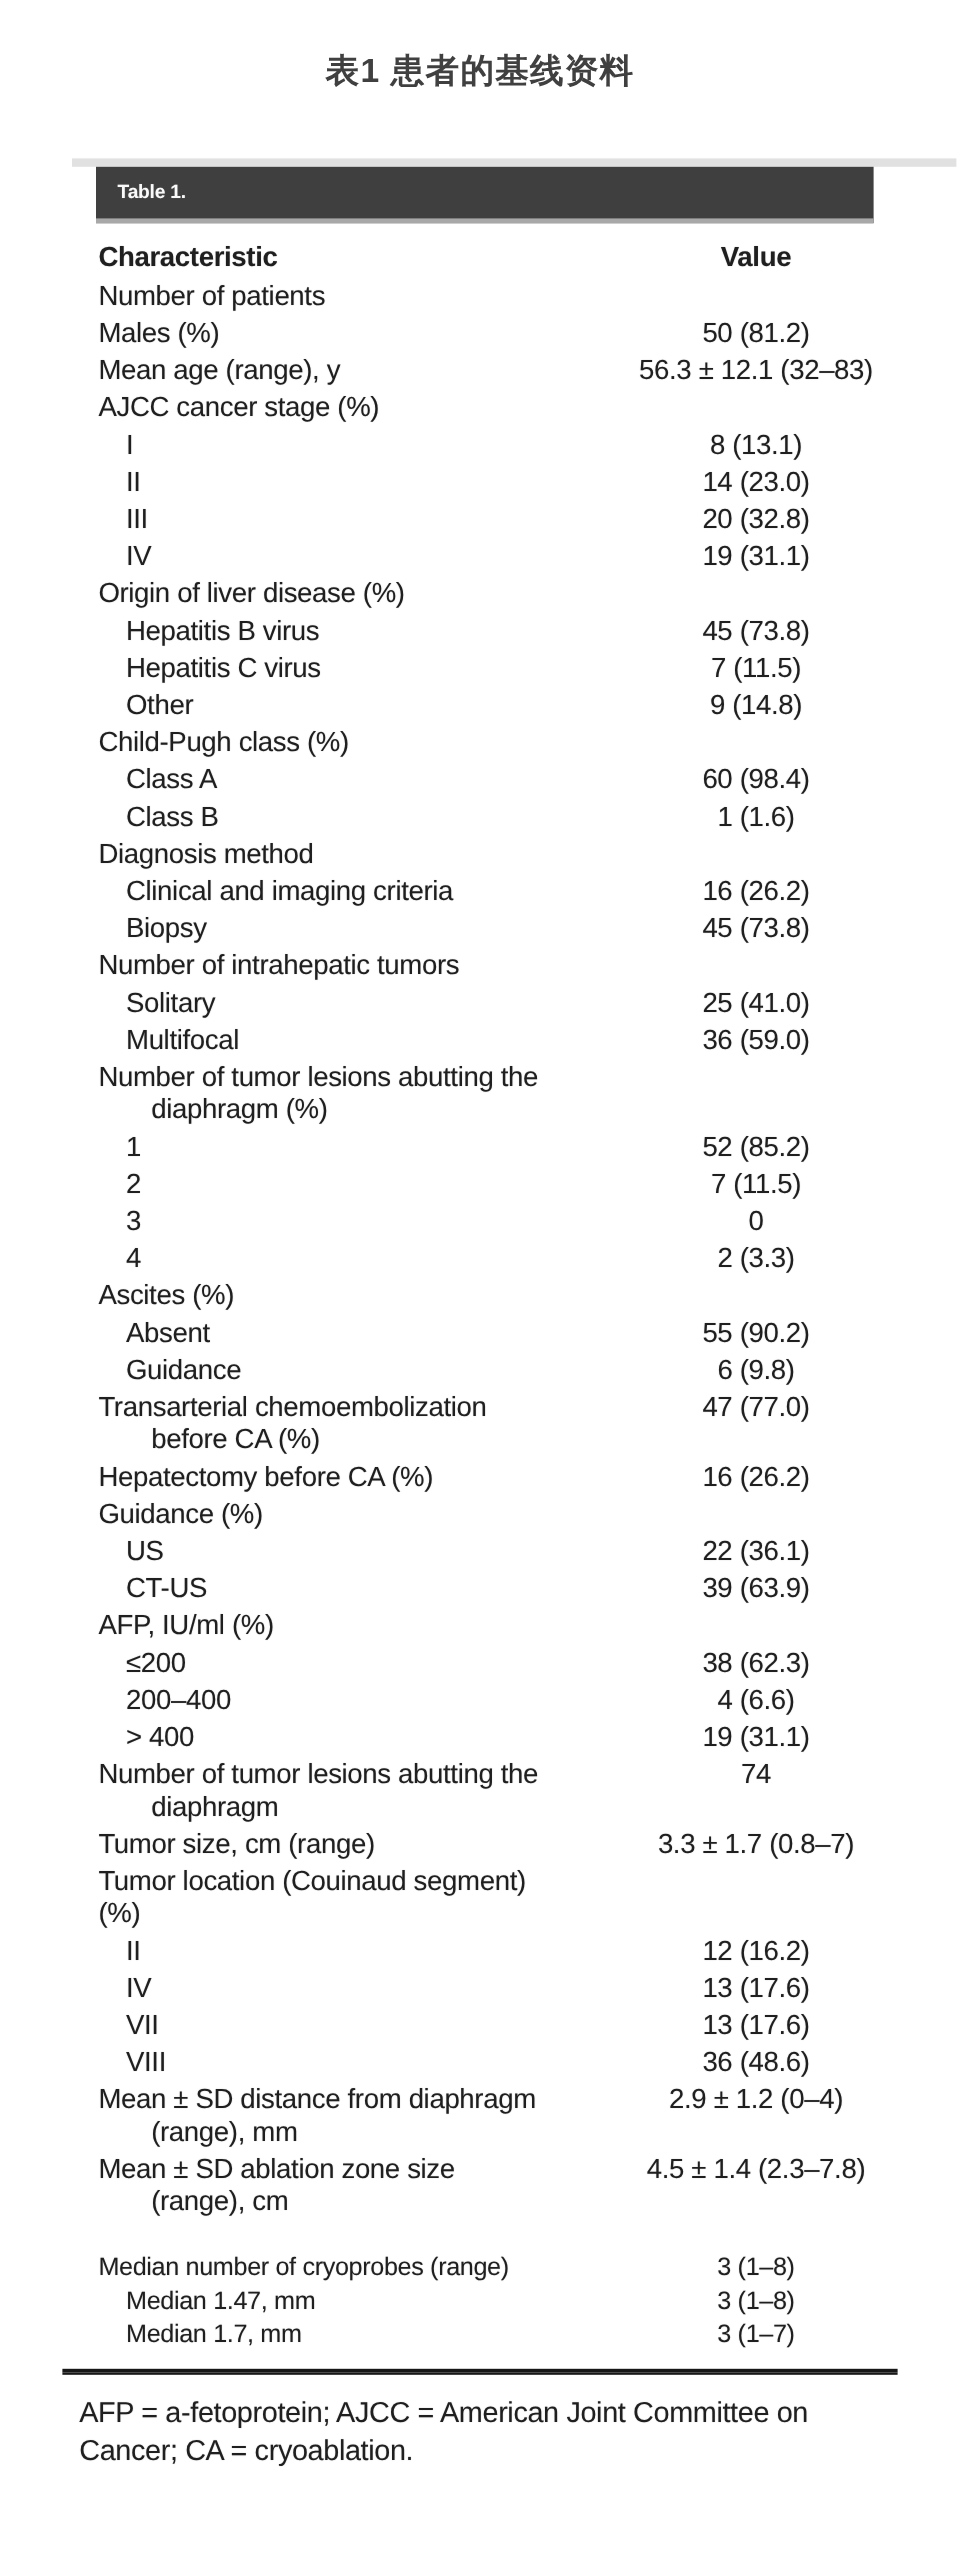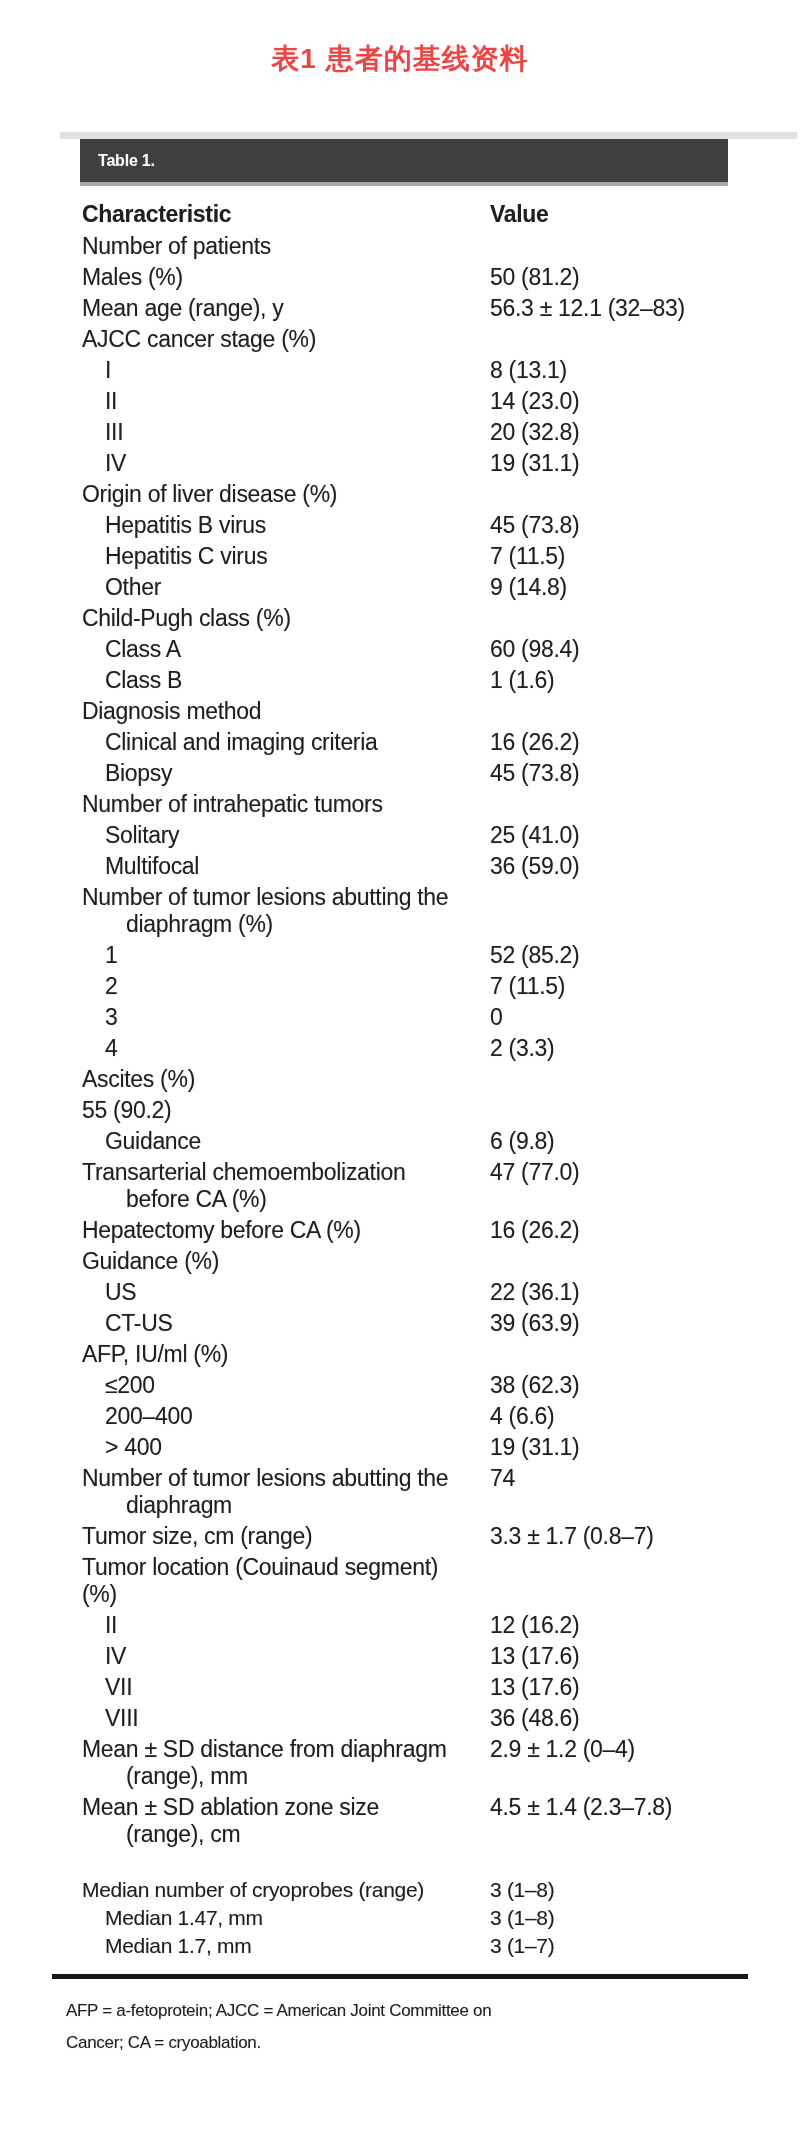--- a/index.html
+++ b/index.html
@@ -21,41 +21,41 @@
   }
   .caption-bar .prefix{font-weight:bold;margin-right:8px;white-space:nowrap;}
   .caption-bar .rest{white-space:nowrap;}
   .table-body{
     position:absolute;top:199px;left:82px;width:688px;
     font-size:23px;letter-spacing:-0.3px;
     text-shadow:0 0 1px rgba(0,0,0,0.28);
   }
   .row{display:flex;align-items:flex-start;line-height:27px;padding:2px 0;gap:38px;}
   .row .lbl{flex:1;}
-  .row .val{width:280px;}
+  .row .val{width:280px;text-align:center;}
   .row.head{font-weight:bold;margin-bottom:1px;}
   .row.ind1 .lbl{padding-left:23px;}
   .lbl .cont{display:block;padding-left:44px;}
   .row.gap{margin-top:26px;}
   .row.tight{font-size:21px;line-height:26px;padding:1px 0;}
   .bottom-rule{
     margin-top:14px;margin-left:-30px;width:696px;height:4px;
     border-top:3px solid #171717;border-bottom:2px solid #171717;box-sizing:border-box;
   }
   .footnote{
     margin-top:16px;margin-left:-16px;width:706px;
-    font-size:17px;line-height:32px;letter-spacing:-0.3px;
+    font-size:24px;line-height:32px;letter-spacing:-0.3px;
   }
 </style>
 </head>
 <body>
 
 <div id="page">
 
-  <div class="cn-title" style="color: #ef4444;">表1 患者的基线资料</div>
+  <div class="cn-title" style="color: #404040;">表1 患者的基线资料</div>
 
   <div class="scan-strip"></div>
 
   <div class="caption-bar" style="background: rgb(63, 63, 63); color: rgb(250, 250, 250);">
     <span class="prefix">Table 1.</span>
   </div>
 
   <div class="table-body" style="color: rgb(31, 31, 31);">
 
     <div class="row head">
@@ -246,20 +246,24 @@
     <div class="val">2 (3.3)</div>
   </div>
         <div class="row">
     <div class="lbl">
       <span class="lbl-main">Ascites (%)</span>
       
     </div>
     <div class="val"></div>
   </div>
         <div class="row ind1">
+    <div class="lbl">
+      <span class="lbl-main">Absent</span>
+      
+    </div>
     <div class="val">55 (90.2)</div>
   </div>
         <div class="row ind1">
     <div class="lbl">
       <span class="lbl-main">Guidance</span>
       
     </div>
     <div class="val">6 (9.8)</div>
   </div>
         <div class="row">

